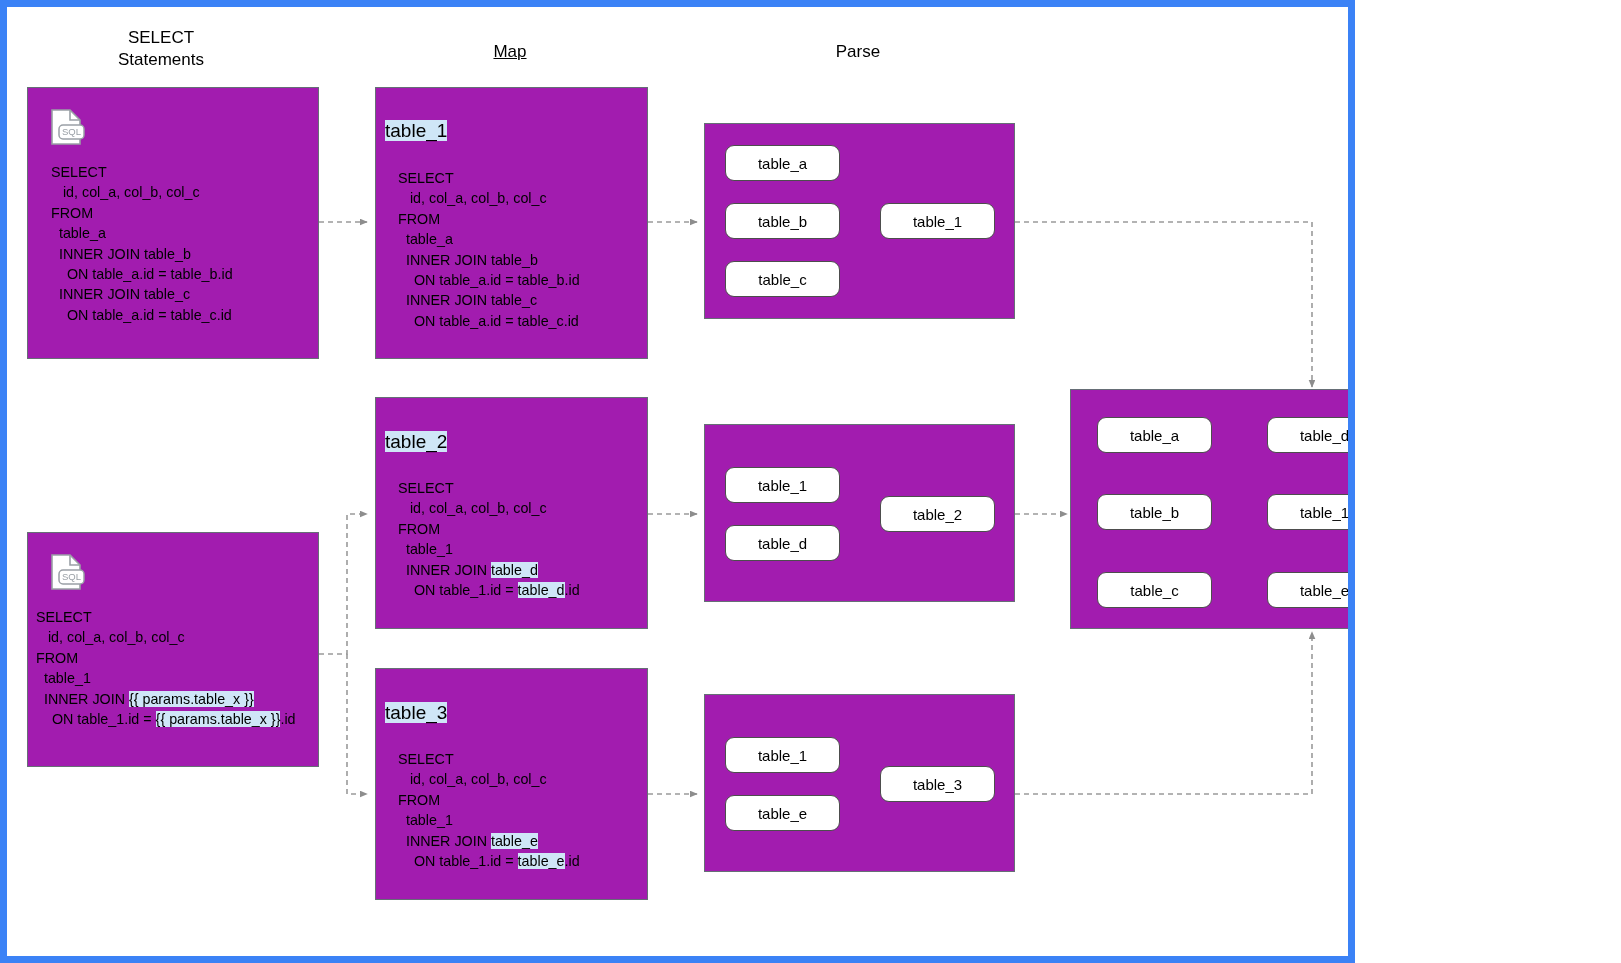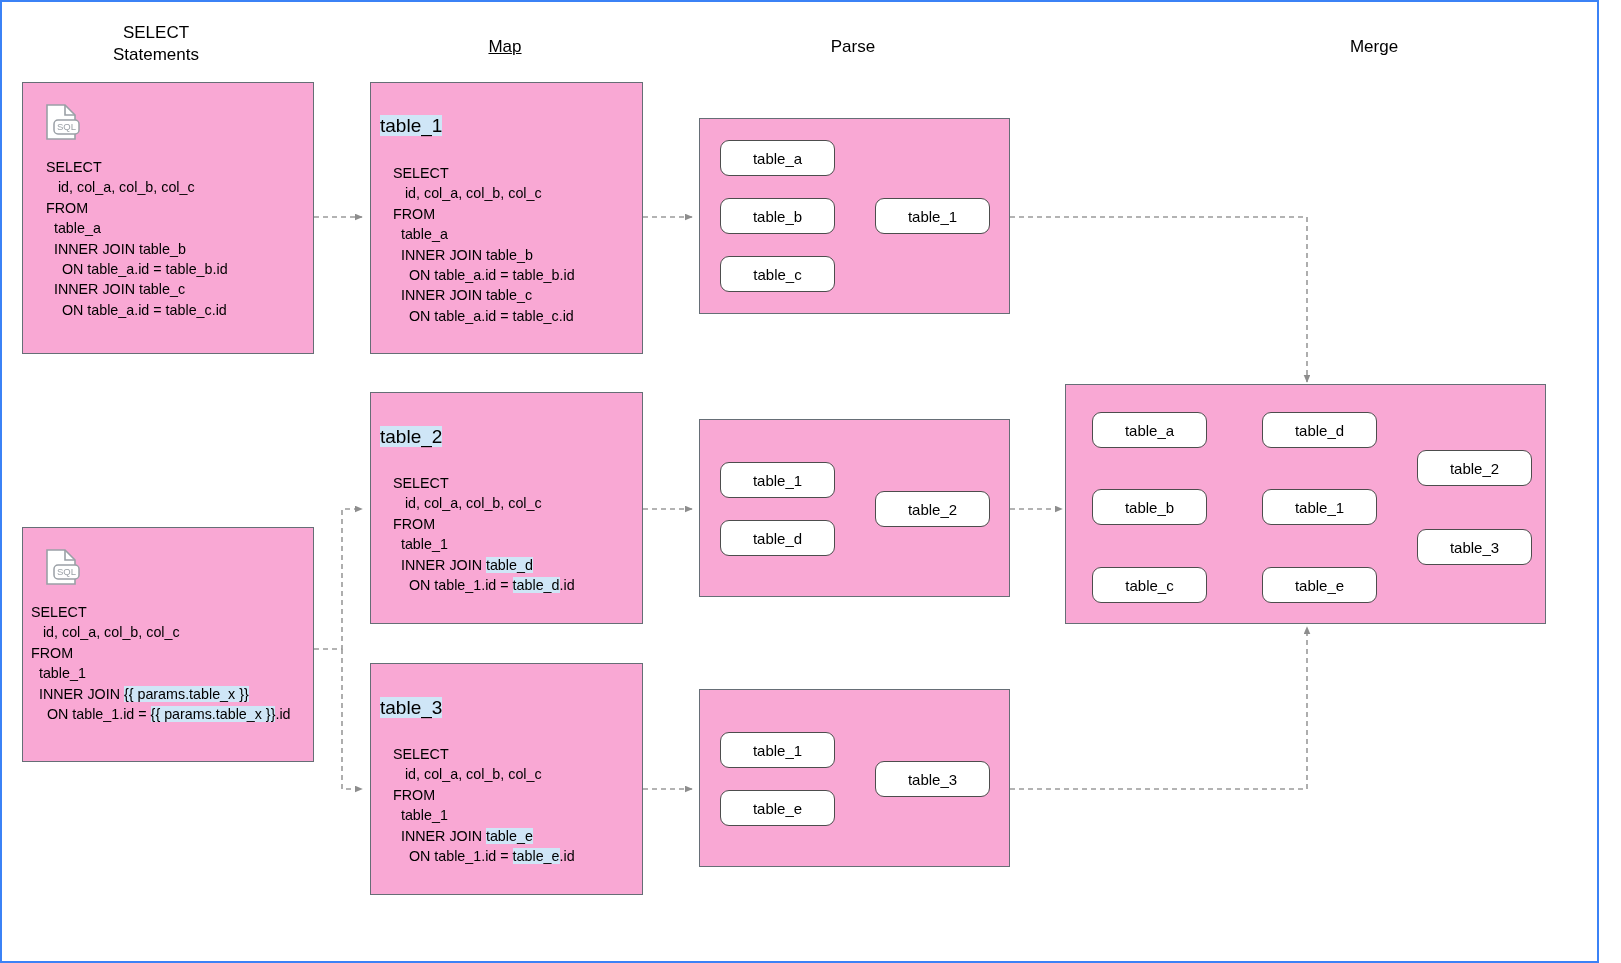--- a/index.html
+++ b/index.html
@@ -6,24 +6,24 @@
     margin: 0;
     padding: 0;
     background: #ffffff;
   }
   body {
     font-family: "Liberation Sans", sans-serif;
     color: #000000;
   }
   #canvas {
     position: relative;
-    width: 1599px;
+    width: 1355px;
     height: 963px;
     background: #ffffff;
-    border: 2px solid #3b82f6;
+    border: 7px solid #3b82f6;
     box-sizing: border-box;
     overflow: hidden;
   }
   #edges {
     position: absolute;
     left: 0; top: 0;
     width: 1621px;
     height: 963px;
     pointer-events: none;
   }
@@ -35,21 +35,21 @@
     color: #000;
     text-align: center;
     line-height: 22px;
     white-space: pre-line;
   }
 
   
   .panel {
     position: absolute;
     border: 1.4px solid #666e76;
-    background: #f9a8d4;
+    background: #a21caf;
     box-sizing: border-box;
   }
 
   
   .sql-icon {
     position: absolute;
     width: 40px;
     height: 42px;
   }
   .sql-code {

